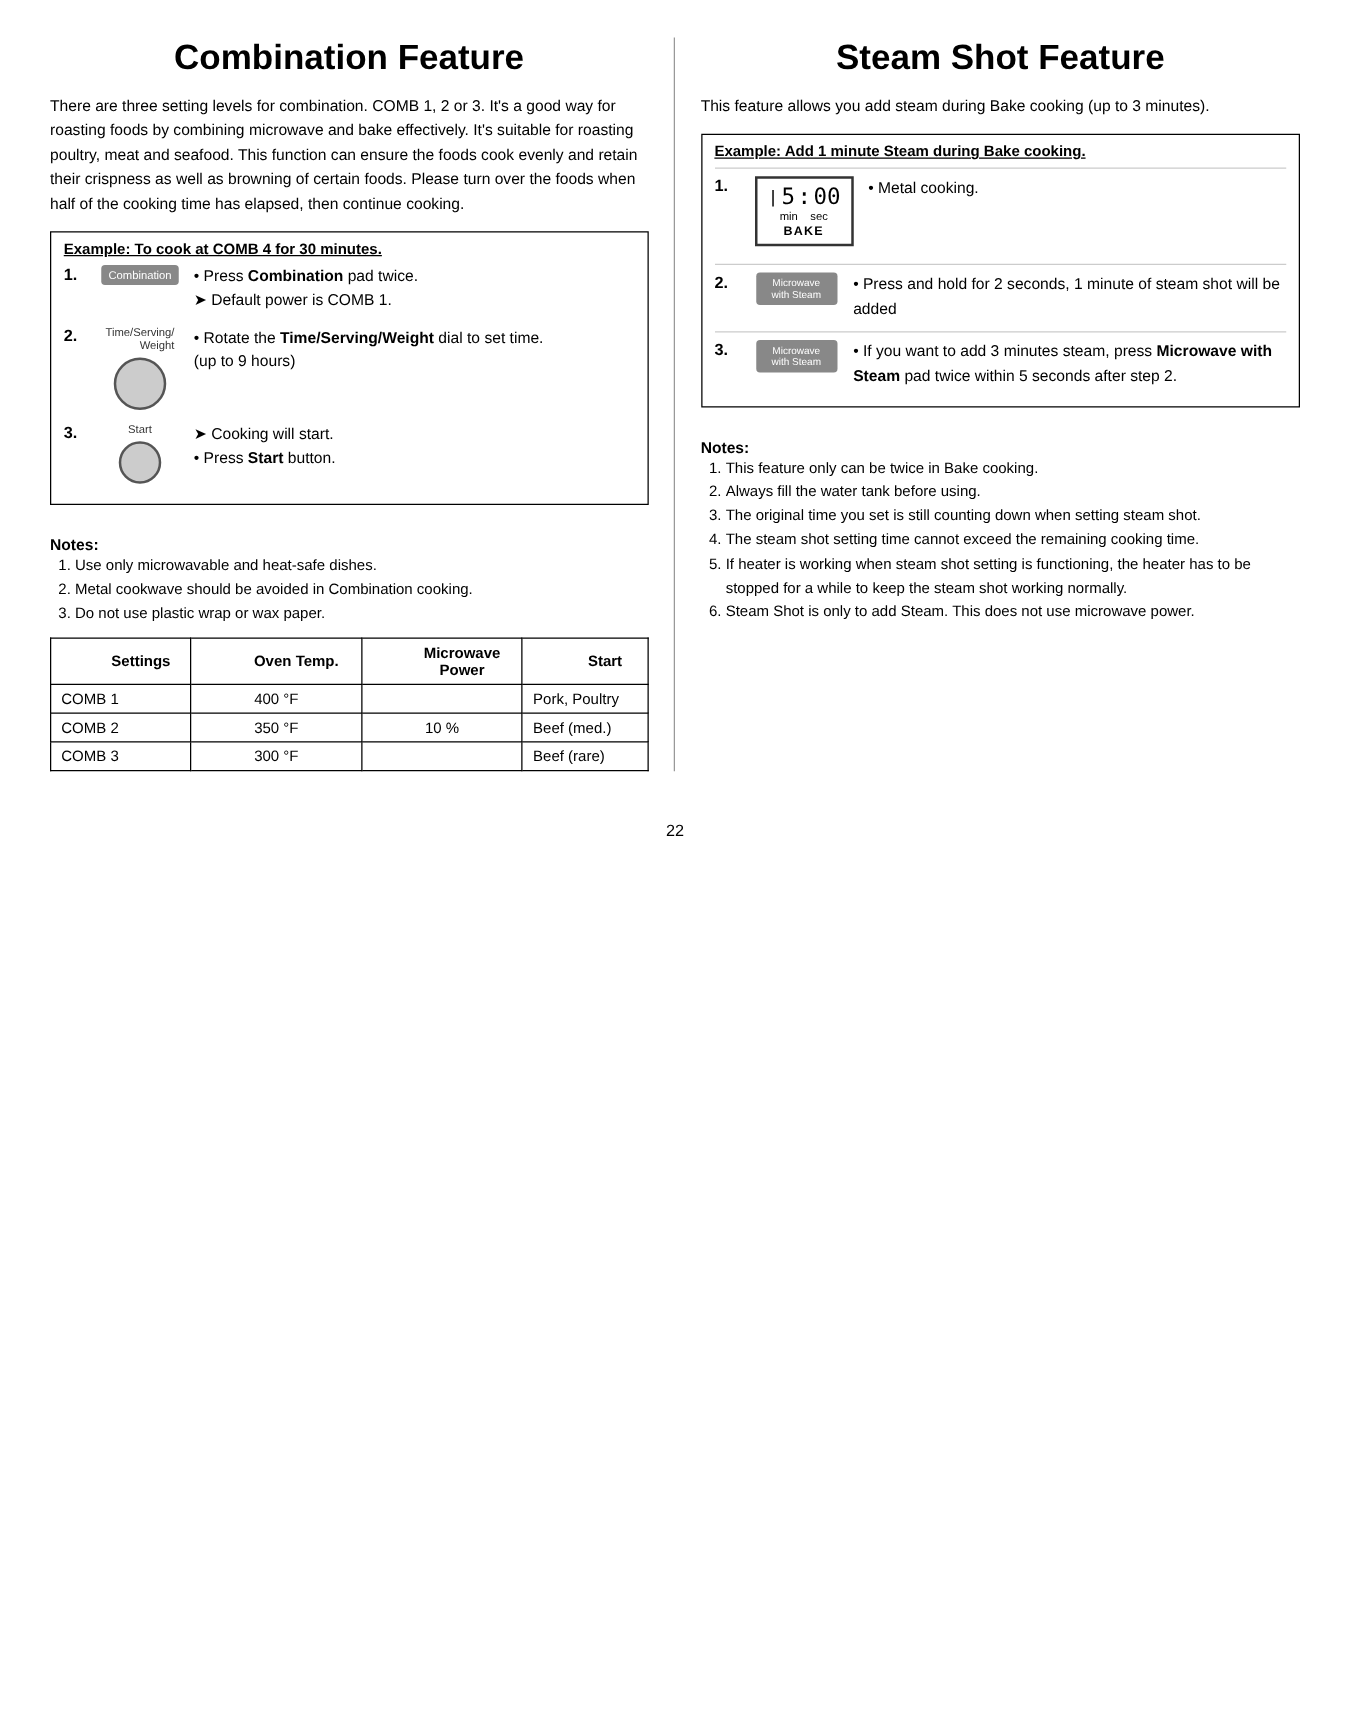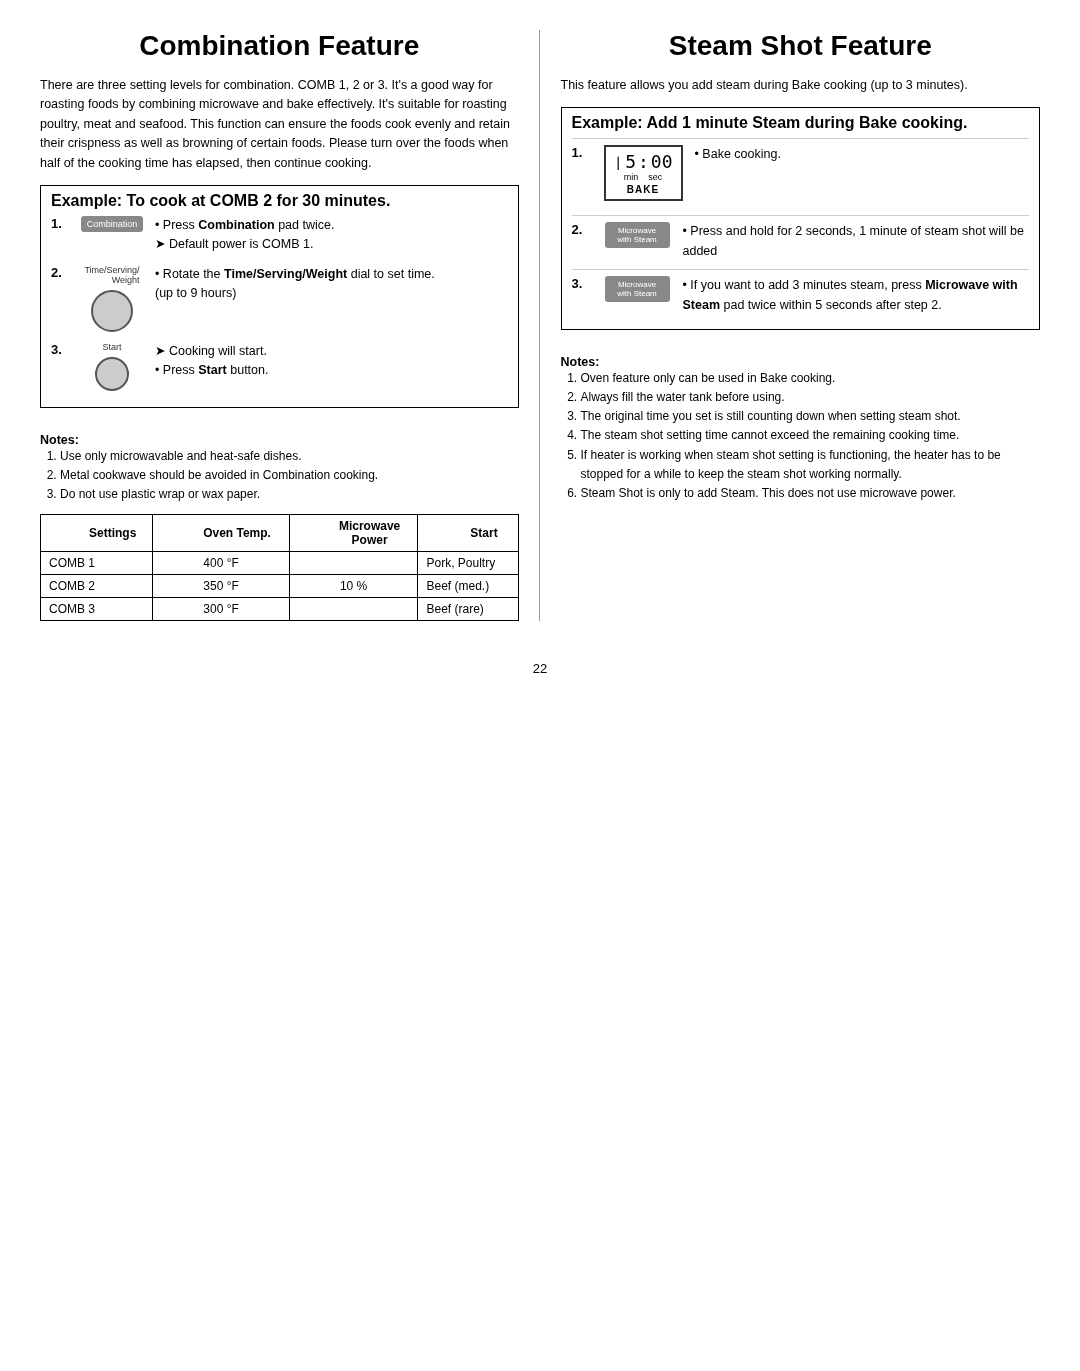--- a/index.html
+++ b/index.html
@@ -37,22 +37,23 @@
       line-height: 1.55;
       margin-bottom: 12px;
     }
     .example-box {
       border: 1px solid #000;
       padding: 6px 10px;
       margin-bottom: 10px;
     }
     .example-box .example-title {
       font-weight: bold;
-      font-size: 16px;
+      font-size: 12px;
       margin-bottom: 6px;
+      text-decoration: underline;
     }
     .step-row {
       display: flex;
       align-items: flex-start;
       margin-bottom: 10px;
       gap: 8px;
     }
     .step-num {
       font-weight: bold;
       font-size: 13px;
@@ -215,21 +216,21 @@
 </head>
 <body>
 
 <div class="page-layout">
 
   <div class="left-column">
     <h1 class="section-title">Combination Feature</h1>
     <p class="intro-text">There are three setting levels for combination. COMB 1, 2 or 3. It's a good way for roasting foods by combining microwave and bake effectively. It's suitable for roasting poultry, meat and seafood. This function can ensure the foods cook evenly and retain their crispness  as well as browning of certain foods. Please turn over the foods when half of the cooking time has elapsed, then continue cooking.</p>
 
     <div class="example-box">
-      <div class="example-title">Example: To cook at COMB 2 for 30 minutes.</div>
+      <div class="example-title">Example: To cook at COMB 4 for 30 minutes.</div>
 
       <div class="step-row">
         <div class="step-num">1.</div>
         <div class="step-icon">
           <div class="icon-box">Combination</div>
         </div>
         <div class="step-content">
           <div>• Press <strong>Combination</strong> pad twice.</div>
           <div>➤ Default power is COMB 1.</div>
         </div>
@@ -319,21 +320,21 @@
               <span>00</span>
             </div>
             <div class="bake-label-row">
               <span>min</span>
               <span>sec</span>
             </div>
             <div class="bake-label-bold">BAKE</div>
           </div>
         </div>
         <div class="steam-step-content">
-          • Bake cooking.
+          • Metal cooking.
         </div>
       </div>
 
       <div class="steam-step-row">
         <div class="steam-step-num">2.</div>
         <div class="steam-step-icon">
           <div class="microwave-btn">Microwave<br>with Steam</div>
         </div>
         <div class="steam-step-content">
           • Press and hold for 2 seconds, 1 minute of steam shot will be added
@@ -347,21 +348,21 @@
         </div>
         <div class="steam-step-content">
           • If you want to add 3 minutes steam, press <strong>Microwave with Steam</strong> pad twice within 5 seconds after step 2.
         </div>
       </div>
     </div>
 
     <div class="notes-section">
       <div class="notes-title">Notes:</div>
       <ol>
-        <li>Oven feature only can be used in Bake cooking.</li>
+        <li>This feature only can be twice in Bake cooking.</li>
         <li>Always fill the water tank before using.</li>
         <li>The original time you set is still counting down when setting steam shot.</li>
         <li>The steam shot setting time cannot exceed the remaining cooking time.</li>
         <li>If heater is working when steam shot setting is functioning, the heater has to be stopped for a while to keep the steam shot working normally.</li>
         <li>Steam Shot is only to add Steam. This does not use microwave power.</li>
       </ol>
     </div>
   </div>
 </div>
 

